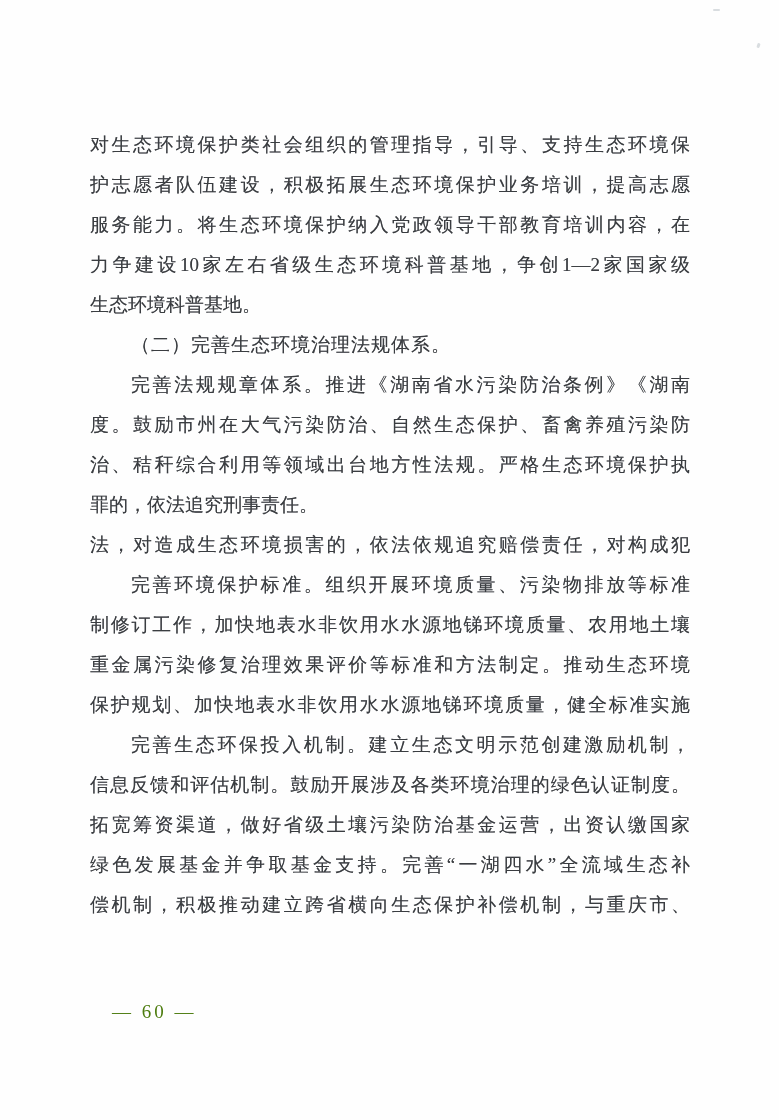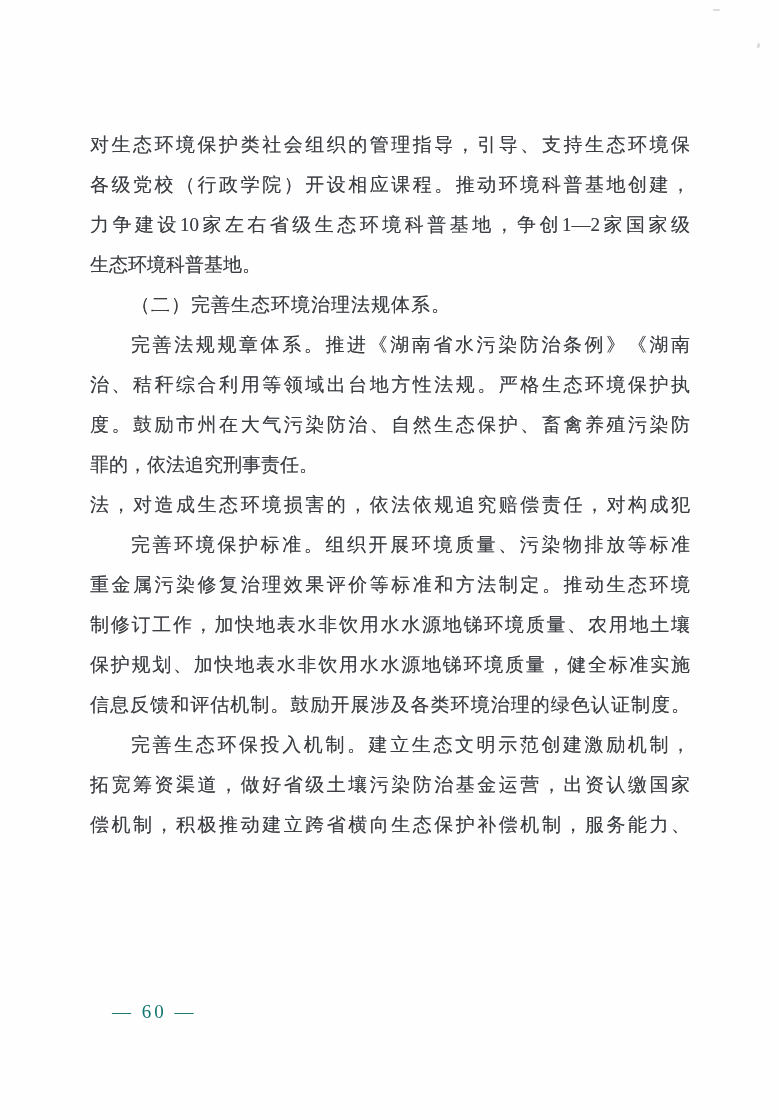--- a/index.html
+++ b/index.html
@@ -43,60 +43,62 @@
     font-weight: normal;
     letter-spacing: 1px;
   }
   .page-number {
     position: absolute;
     left: 112px;
     top: 997px;
     font-size: 19px;
     line-height: 30px;
     letter-spacing: 3px;
-    color: #0f766e;
+    color: #4d7c0f;
   }
   .speck {
     position: absolute;
     background: #c9ced3;
     border-radius: 2px;
   }
   .speck-1 { left: 713px; top: 9px;  width: 7px; height: 2px; opacity: .7; }
   .speck-2 { left: 757px; top: 43px; width: 3px; height: 5px; opacity: .7; transform: rotate(20deg); }
 </style>
 </head>
 <body>
 
 <div class="page">
 
   <div class="speck speck-1"></div>
   <div class="speck speck-2"></div>
 
   <div class="text-block">
 
     <div class="line">对生态环境保护类社会组织的管理指导，引导、支持生态环境保</div>
-    <div class="line">各级党校（行政学院）开设相应课程。推动环境科普基地创建，</div>
+    <div class="line">护志愿者队伍建设，积极拓展生态环境保护业务培训，提高志愿</div>
+    <div class="line">服务能力。将生态环境保护纳入党政领导干部教育培训内容，在</div>
     <div class="line">力争建设10家左右省级生态环境科普基地，争创1—2家国家级</div>
     <div class="line last">生态环境科普基地。</div>
 
     <div class="line last indent heading">（二）完善生态环境治理法规体系。</div>
 
     <div class="line indent">完善法规规章体系。推进《湖南省水污染防治条例》《湖南</div>
+    <div class="line">度。鼓励市州在大气污染防治、自然生态保护、畜禽养殖污染防</div>
     <div class="line">治、秸秆综合利用等领域出台地方性法规。严格生态环境保护执</div>
-    <div class="line">度。鼓励市州在大气污染防治、自然生态保护、畜禽养殖污染防</div>
     <div class="line last">罪的，依法追究刑事责任。</div>
     <div class="line">法，对造成生态环境损害的，依法依规追究赔偿责任，对构成犯</div>
 
     <div class="line indent">完善环境保护标准。组织开展环境质量、污染物排放等标准</div>
+    <div class="line">制修订工作，加快地表水非饮用水水源地锑环境质量、农用地土壤</div>
     <div class="line">重金属污染修复治理效果评价等标准和方法制定。推动生态环境</div>
-    <div class="line">制修订工作，加快地表水非饮用水水源地锑环境质量、农用地土壤</div>
     <div class="line">保护规划、加快地表水非饮用水水源地锑环境质量，健全标准实施</div>
+    <div class="line indent">完善生态环保投入机制。建立生态文明示范创建激励机制，</div>
+
     <div class="line">信息反馈和评估机制。鼓励开展涉及各类环境治理的绿色认证制度。</div>
-
-    <div class="line indent">完善生态环保投入机制。建立生态文明示范创建激励机制，</div>
     <div class="line">拓宽筹资渠道，做好省级土壤污染防治基金运营，出资认缴国家</div>
-    <div class="line">偿机制，积极推动建立跨省横向生态保护补偿机制，服务能力、</div>
+    <div class="line">绿色发展基金并争取基金支持。完善“一湖四水”全流域生态补</div>
+    <div class="line">偿机制，积极推动建立跨省横向生态保护补偿机制，与重庆市、</div>
 
   </div>
 
   <div class="page-number">— 60 —</div>
 
 </div>
 
 </body></html>

